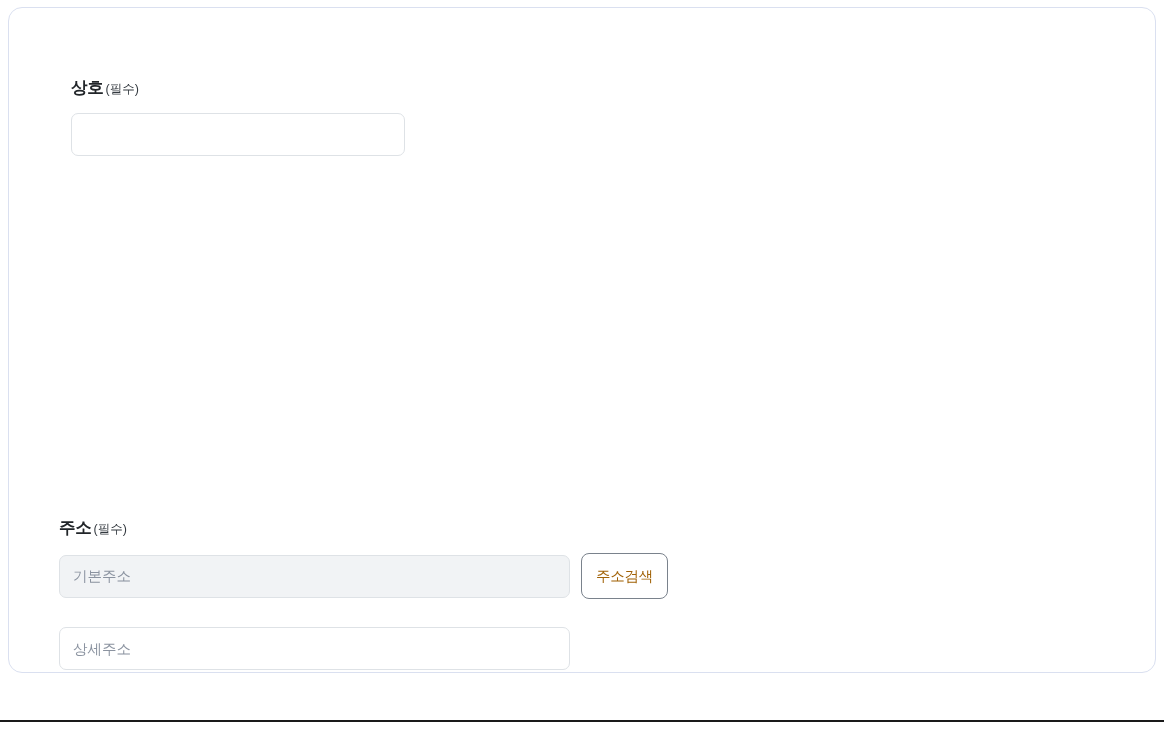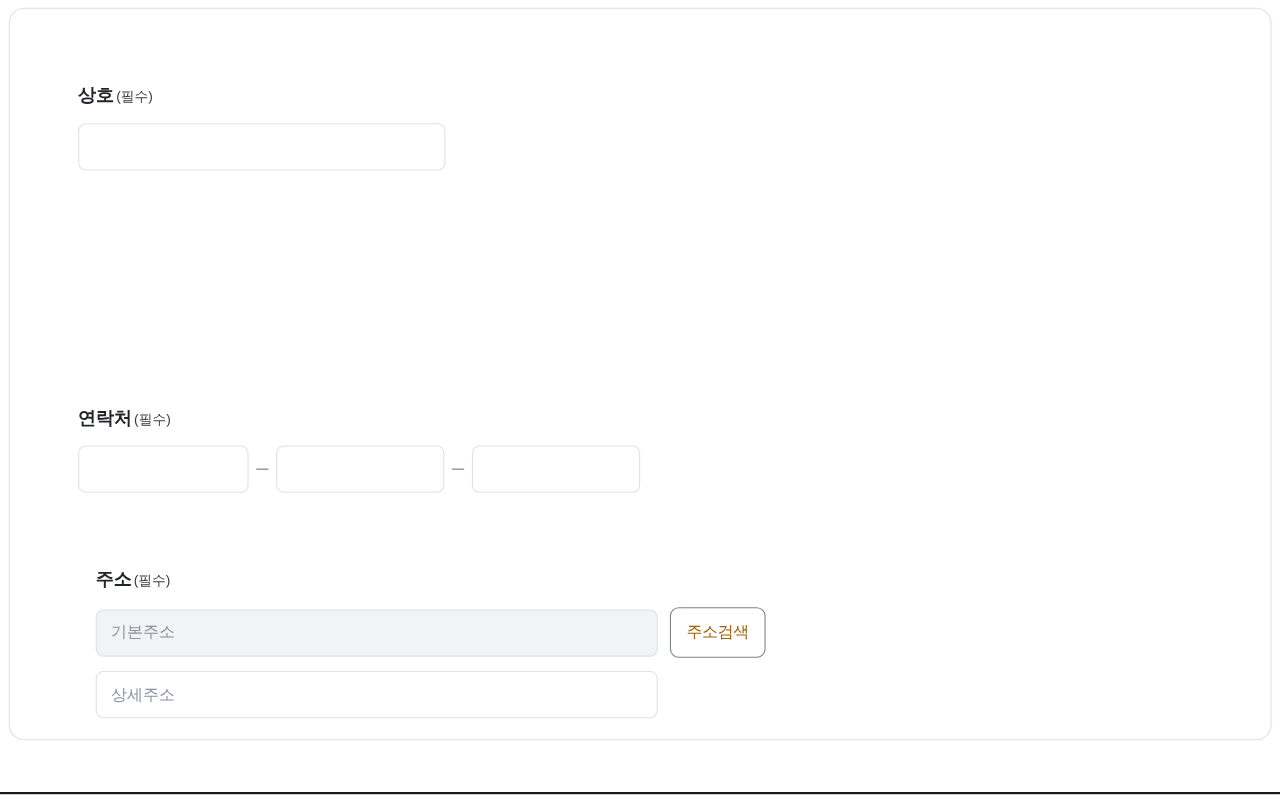--- a/index.html
+++ b/index.html
@@ -45,21 +45,21 @@
     width: 1164px;
     height: 2px;
     background: #1a1a1a;
   }
 
   
   .field-group { position: absolute; }
   .fg-company   { left: 62px; top: 68px;  }
   .fg-bizno     { left: 62px; top: 215px; }
   .fg-contact   { left: 62px; top: 361px; }
-  .fg-address   { left: 78px; top: 508px; }
+  .fg-address   { left: 50px; top: 508px; }
 
   .field-label {
     font-size: 16.5px;
     line-height: 22px;
     color: #212529;
     font-weight: bold;
     letter-spacing: -0.2px;
     white-space: nowrap;
     margin-bottom: 13px;
   }
@@ -136,54 +136,38 @@
     font-size: 14.5px;
     color: #a16207;
     letter-spacing: -0.3px;
     cursor: pointer;
     padding: 0;
     line-height: 44px;
     white-space: nowrap;
   }
   .txt-detail {
     width: 511px;
-    margin-top: 12px;
+    margin-top: 28px;
   }
 </style>
 </head>
 <body>
 
 <div class="page-wrap">
 
   <div class="form-card">
 
     <div class="field-group fg-company">
       <div class="field-label">
         <span>상호</span><span class="req">(필수)</span>
       </div>
       <input class="txt txt-company" type="text" value="" placeholder="" style="">
     </div>
 
 
-    <div class="field-group fg-contact">
-      <div class="field-label">
-        <span>연락처</span><span class="req">(필수)</span>
-      </div>
-      <div class="split-row">
-        <input class="txt seg-a" type="text" value="" placeholder="" style="">
-        <span class="dash">
-            <i></i>
-          </span>
-        <input class="txt seg-b" type="text" value="" placeholder="" style="">
-        <span class="dash">
-            <i></i>
-          </span>
-        <input class="txt seg-c" type="text" value="" placeholder="" style="">
-      </div>
-    </div>
 
     <div class="field-group fg-address">
       <div class="field-label">
         <span>주소</span><span class="req">(필수)</span>
       </div>
       <div class="addr-row1">
         <input class="txt txt-addr" type="text" readonly="" value="" placeholder="기본주소" style="">
         <button class="btn-addr-search" type="button">주소검색</button>
       </div>
       <input class="txt txt-detail" type="text" value="" placeholder="상세주소" style="">

